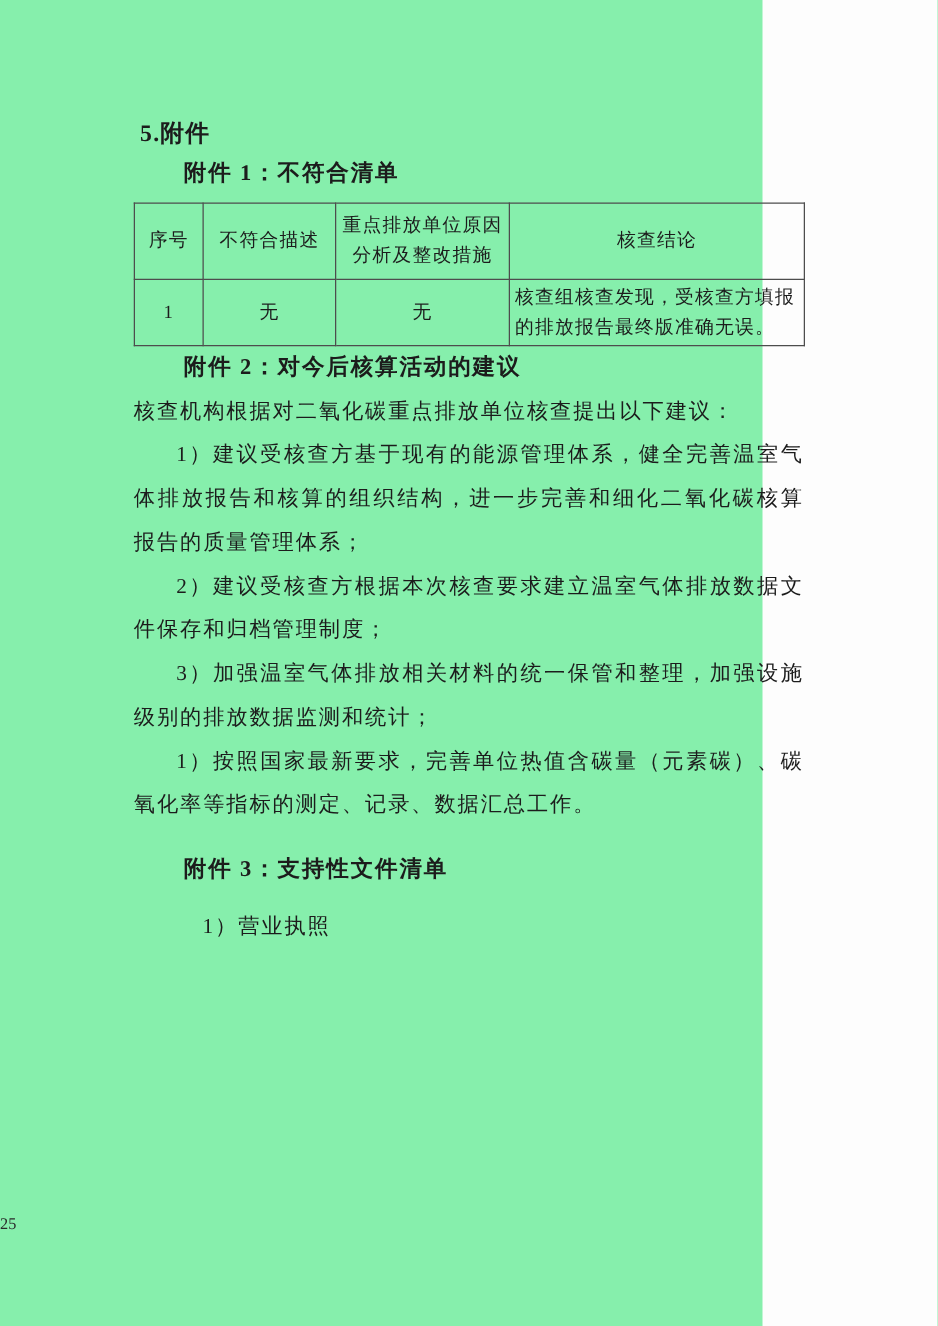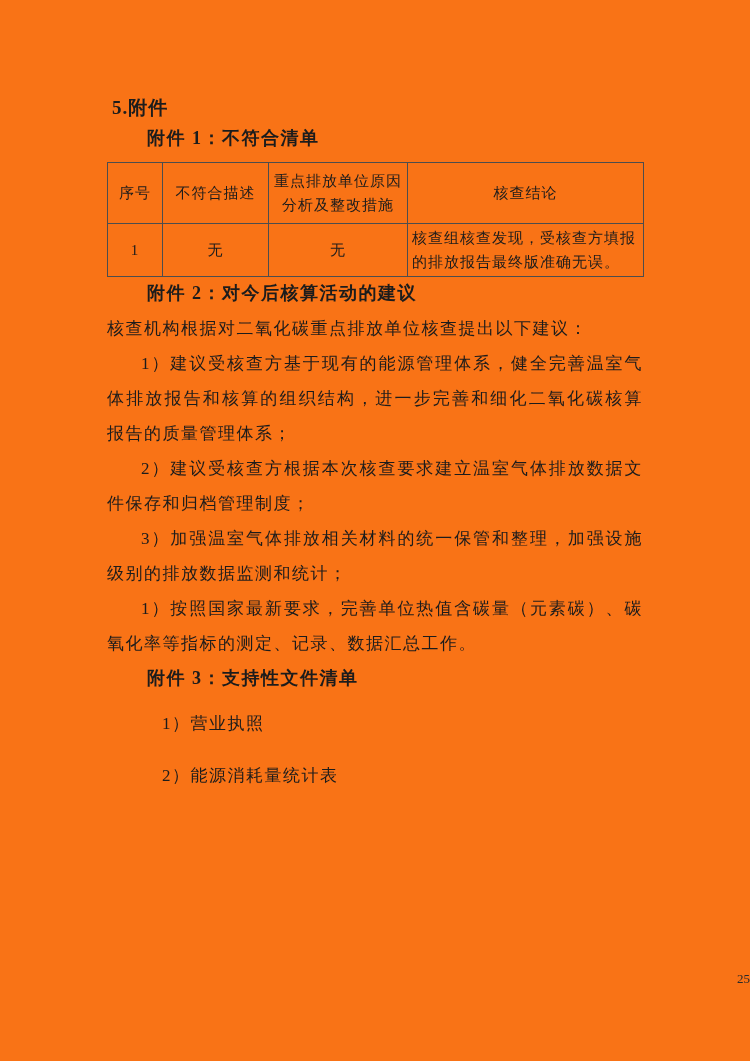--- a/index.html
+++ b/index.html
@@ -8,22 +8,22 @@
     height: 1061px;
     background: #fdfdfd;
     font-family: "Liberation Serif", "DejaVu Serif", serif;
     color: #1c1c1c;
     position: relative;
     overflow: hidden;
   }
   .page {
     position: absolute;
     top: 0; left: 0;
-    width: 750px; height: 1061px;
-    background: #f97316;
+    width: 610px; height: 1061px;
+    background: #86efac;
   }
   .content {
     position: absolute;
     top: 97px;
     left: 107px;
     width: 536px;
   }
   .doc-title {
     font-size: 19px;
     font-weight: bold;
@@ -34,21 +34,21 @@
   .section-heading {
     font-size: 18px;
     font-weight: bold;
     line-height: 22px;
     margin: 0;
     letter-spacing: 1.5px;
     padding-left: 40px;
   }
   .heading-1 { margin-bottom: 13px; }
   .heading-2 { margin-top: 5px; }
-  .heading-3 { margin-top: 6px; }
+  .heading-3 { margin-top: 23px; }
   table.nc-table {
     border-collapse: collapse;
     table-layout: fixed;
     width: 536px;
     font-size: 15px;
   }
   table.nc-table td {
     border: 1px solid #4d4d4d;
     text-align: center;
     vertical-align: middle;
@@ -80,21 +80,21 @@
     font-size: 17px;
     line-height: 35px;
     letter-spacing: 1.5px;
   }
   .support-list .list-item { margin: 17px; }
   .page-footer {
     position: absolute;
     top: 971px;
     left: 0;
     width: 750px;
-    text-align: right;
+    text-align: left;
     font-size: 13px;
     color: #2a2a2a;
   }
 </style>
 </head>
 <body>
 
 <div class="page">
   <div class="content">
 
@@ -134,19 +134,18 @@
       <p class="indent">1）建议受核查方基于现有的能源管理体系，健全完善温室气体排放报告和核算的组织结构，进一步完善和细化二氧化碳核算报告的质量管理体系；</p>
       <p class="indent">2）建议受核查方根据本次核查要求建立温室气体排放数据文件保存和归档管理制度；</p>
       <p class="indent">3）加强温室气体排放相关材料的统一保管和整理，加强设施级别的排放数据监测和统计；</p>
       <p class="indent">1）按照国家最新要求，完善单位热值含碳量（元素碳）、碳氧化率等指标的测定、记录、数据汇总工作。</p>
     </div>
 
     <div class="section-heading heading-3">附件 3：支持性文件清单</div>
 
     <div class="support-list">
       <p class="list-item">1）营业执照</p>
-      <p class="list-item">2）能源消耗量统计表</p>
     </div>
 
   </div>
 
   <div class="page-footer">25</div>
 </div>
 
 </body></html>

